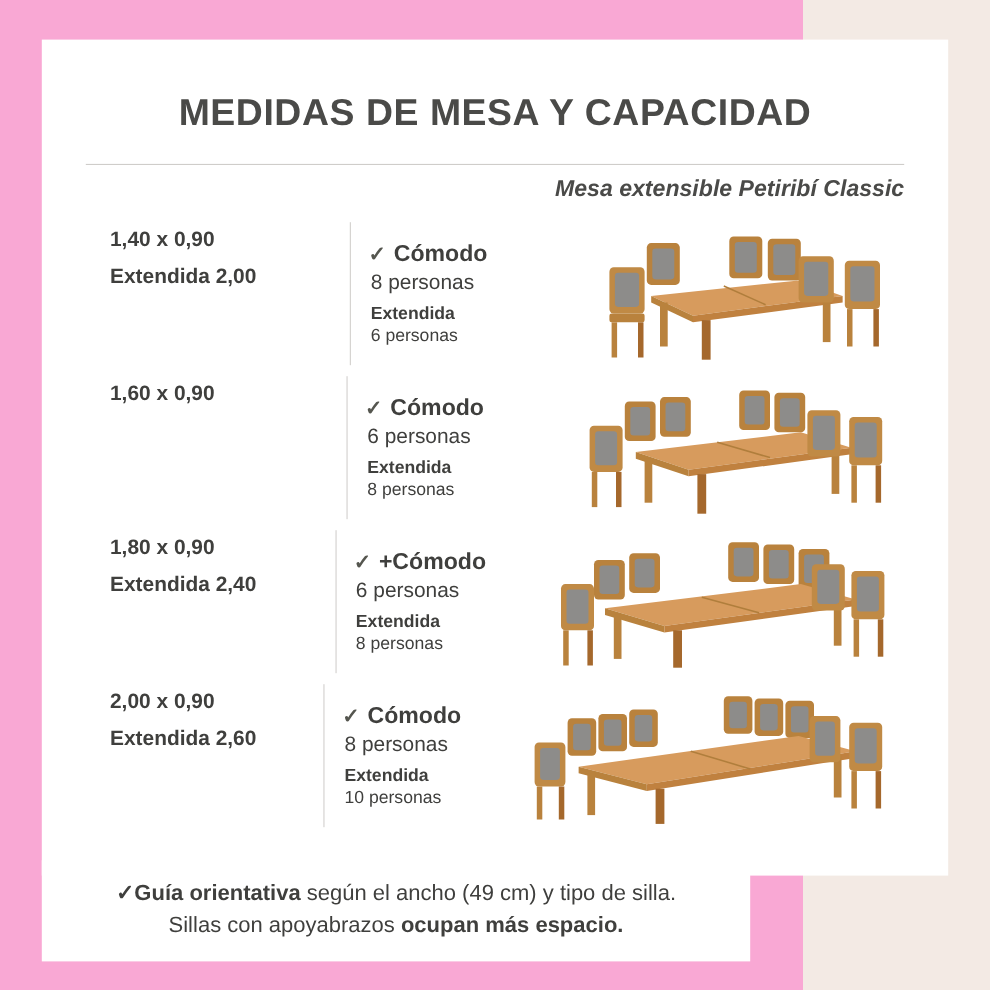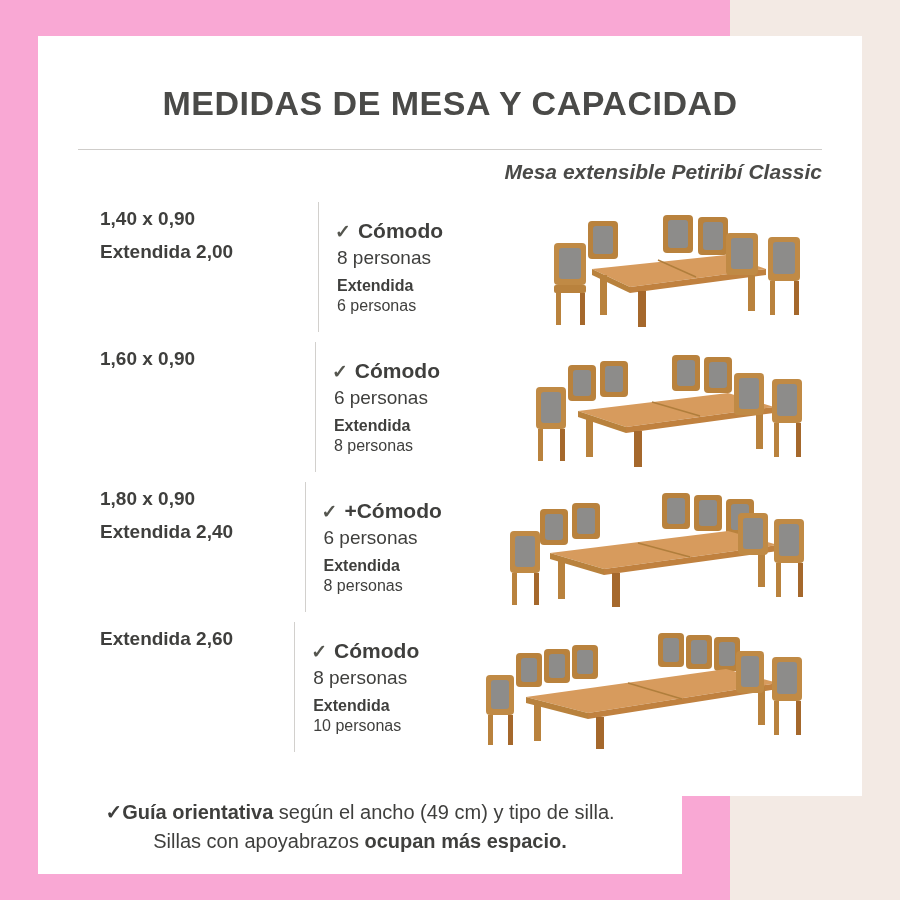--- a/index.html
+++ b/index.html
@@ -330,20 +330,21 @@
               <rect x="277" y="37" width="20" height="32" rx="3" fill="#8d8c8a"></rect>
               <rect x="274" y="76" width="5" height="34" fill="#b9823d"></rect>
               <rect x="296" y="76" width="5" height="34" fill="#a5682c"></rect>
             </g>
           </svg>
         </div>
       </div>
 
       <div class="row">
         <div class="col-size">
+          <div class="size-line">2,00 x 0,90</div>
           <div class="size-line">Extendida 2,60</div>
         </div>
         <div class="col-cap">
           <div class="cap-inner">
             <div class="cap-head">
               <span class="check">✓</span>
               <span class="cap-label">Cómodo</span>
             </div>
             <div class="cap-people">8 personas</div>
             <div class="cap-ext">Extendida</div>

